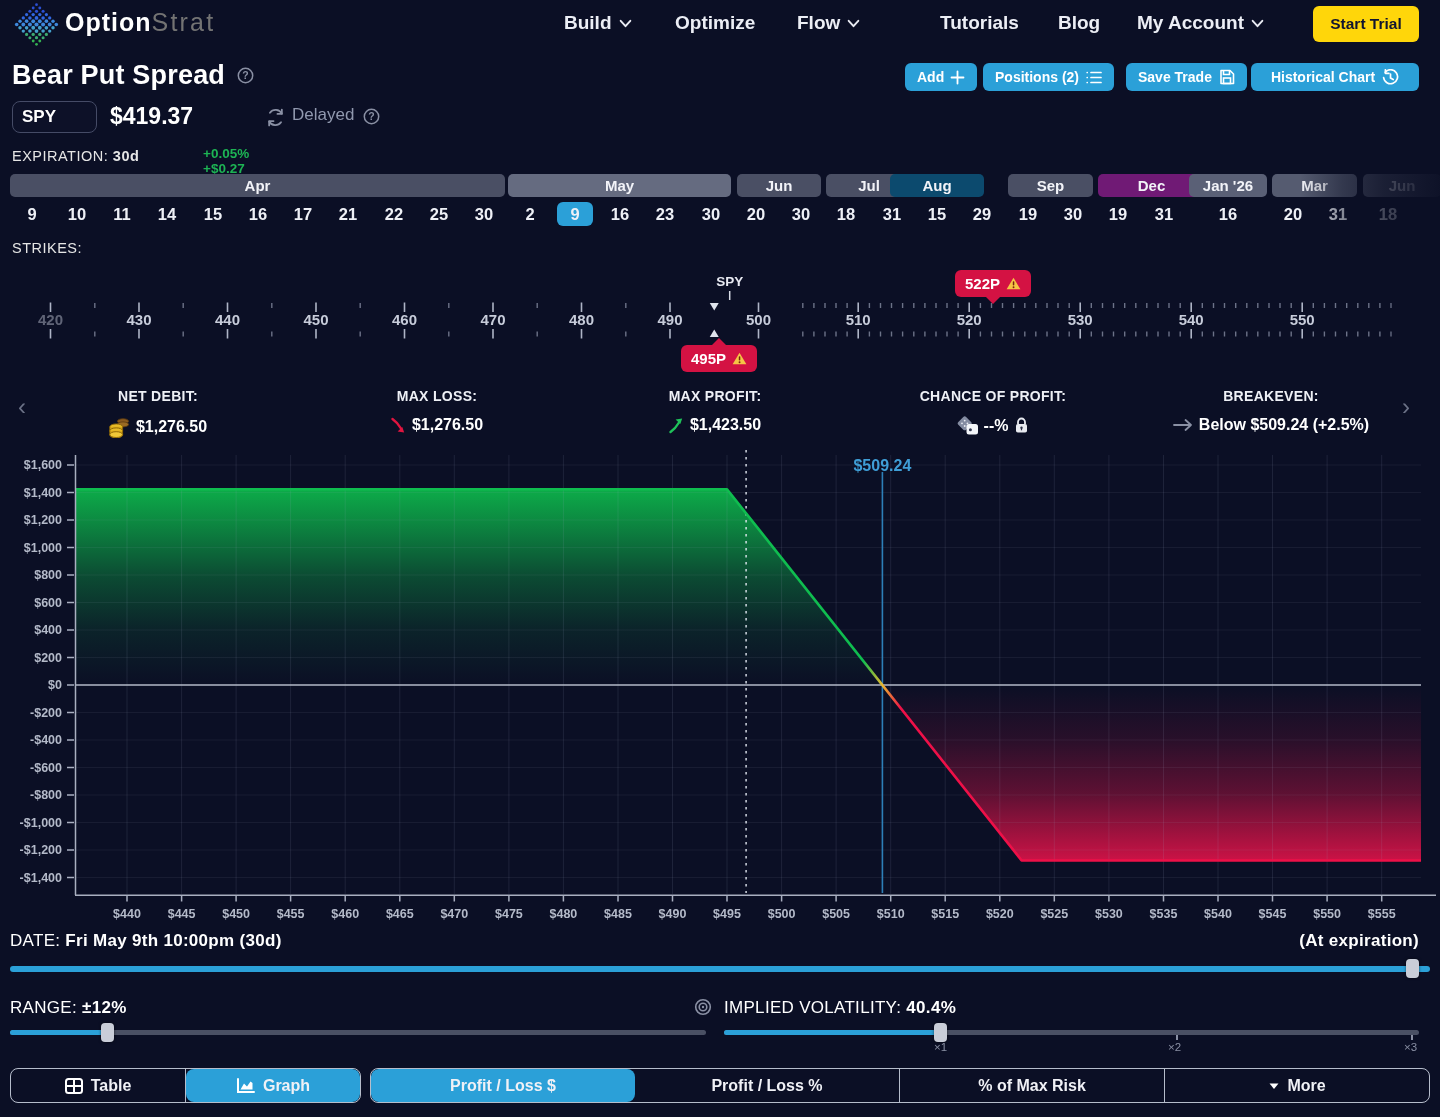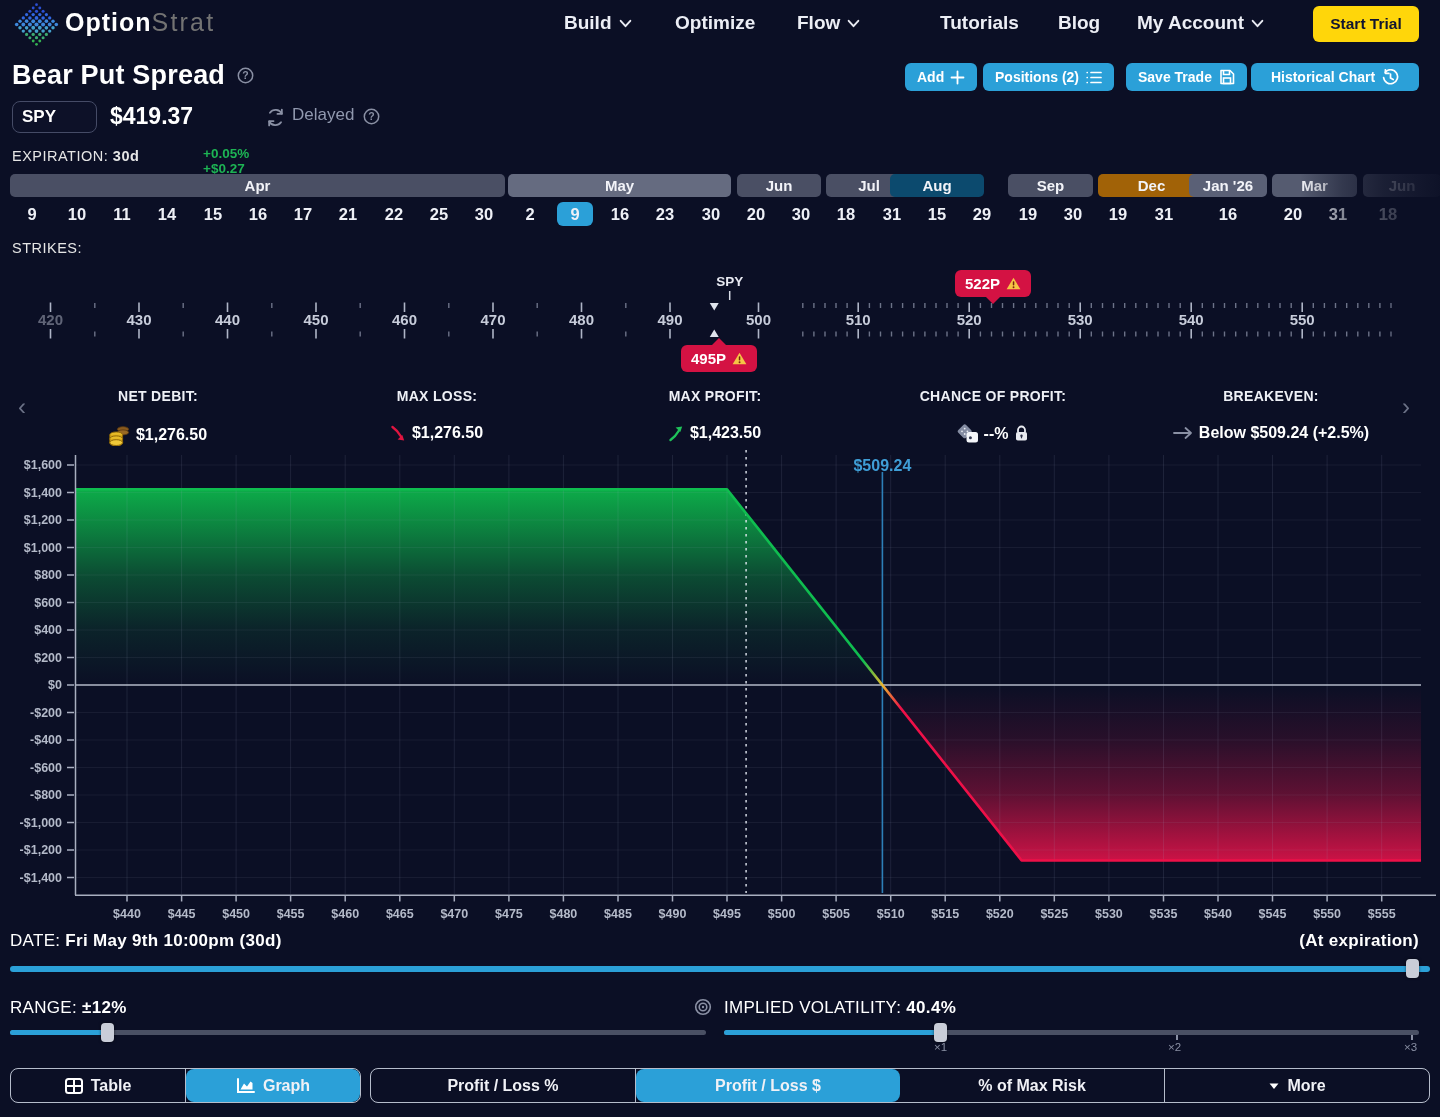--- a/index.html
+++ b/index.html
@@ -15,21 +15,21 @@
 .seclabel b { font-weight:700; }
 .mpill { position:absolute; top:174px; height:23px; background:#4a4f66; border-radius:5px; color:#f2f3f8; font-size:15px; font-weight:600; text-align:center; line-height:23px; }
 .day { position:absolute; top:202px; width:44px; height:24px; margin-left:-22px; text-align:center; line-height:24px; font-size:16.5px; font-weight:600; color:#eef0f6; }
 .day.sel { background:#2ba0d8; border-radius:6px; width:36px; margin-left:-18px; }
 .badge { position:absolute; background:#d41243; border-radius:6px; color:#fff; font-size:15px; font-weight:700; height:27px; display:flex; align-items:center; padding:0 10px; }
 .badge:after { content:""; position:absolute; left:50%; margin-left:-7px; border:7px solid transparent; }
 .badge.up:after { top:100%; border-top-color:#d41243; }
 .badge.dn:after { bottom:100%; border-bottom-color:#d41243; }
 .statcol { position:absolute; top:388px; width:300px; text-align:center; }
 .statcol .lab { font-size:14px; color:#eef0f6; font-weight:600; letter-spacing:0.3px; }
-.statcol .val { margin-top:20px; font-size:16px; font-weight:700; color:#fff; display:flex; align-items:center; justify-content:center; gap:6px; }
+.statcol .val { margin-top:12px; font-size:16px; font-weight:700; color:#fff; display:flex; align-items:center; justify-content:center; gap:6px; }
 .sidechev { position:absolute; top:393px; font-size:24px; color:#6b7186; font-weight:400; }
 .fade-r { position:absolute; top:170px; right:0; width:140px; height:62px; background:linear-gradient(to right, rgba(11,15,37,0) 0%, rgba(11,15,37,0.45) 30%, rgba(11,15,37,0.75) 60%, rgba(11,15,37,0.95) 100%); pointer-events:none; }
 
 .daterow { position:absolute; top:931px; left:10px; width:1409px; font-size:17px; color:#fff; letter-spacing:0.3px; }
 .slider { position:absolute; border-radius:3px; }
 .handle { position:absolute; width:13px; height:19px; border-radius:4px; background:#c9cdd8; box-shadow:0 0 3px rgba(0,0,0,0.6); }
 .botlab { position:absolute; font-size:17px; color:#fff; letter-spacing:0.3px; }
 .xmark { position:absolute; top:1041px; font-size:11.5px; color:#8a90a4; }
 .tabgroup { position:absolute; top:1068px; height:35px; border:1px solid rgba(225,232,245,0.8); border-radius:8px; display:flex; overflow:hidden; }
 .tab { height:100%; display:flex; align-items:center; justify-content:center; font-size:16px; font-weight:700; color:#f0f1f6; border-right:1px solid rgba(225,232,245,0.8); }
@@ -143,21 +143,21 @@
       <text x="8.5" y="12" text-anchor="middle" fill="#8a90a4" font-size="10.5" font-weight="700" font-family="Liberation Sans">?</text>
     </svg></div>
 
 <div class="seclabel" style="top:148px">EXPIRATION: <b>30d</b></div>
 <div class="mpill" style="left:10px;width:495px;background:#4a4f64">Apr</div>
 <div class="mpill" style="left:508px;width:223px;background:#656b80">May</div>
 <div class="mpill" style="left:737px;width:84px;background:#4a4f64">Jun</div>
 <div class="mpill" style="left:826px;width:86px;background:#4a4f64">Jul</div>
 <div class="mpill" style="left:890px;width:94px;background:#0c4a6e">Aug</div>
 <div class="mpill" style="left:1008px;width:85px;background:#4a4f64">Sep</div>
-<div class="mpill" style="left:1098px;width:107px;background:#a16207">Dec</div>
+<div class="mpill" style="left:1098px;width:107px;background:#701a75">Dec</div>
 <div class="mpill" style="left:1189px;width:78px;background:#5a6076">Jan '26</div>
 <div class="mpill" style="left:1272px;width:85px;background:#555b70">Mar</div>
 <div class="mpill" style="left:1363px;width:78px;background:#4a4f64">Jun</div>
 <div class="day" style="left:32px">9</div>
 <div class="day" style="left:77px">10</div>
 <div class="day" style="left:122px">11</div>
 <div class="day" style="left:167px">14</div>
 <div class="day" style="left:213px">15</div>
 <div class="day" style="left:258px">16</div>
 <div class="day" style="left:303px">17</div>
@@ -603,18 +603,18 @@
 <div class="tab" style="flex:1"><svg width="18" height="16" viewBox="0 0 18 16" style="margin-right:8px;vertical-align:-2.5px">
         <rect x="1" y="1" width="16" height="14" rx="2.5" fill="none" stroke="#fff" stroke-width="2"></rect>
         <path d="M1 8 H17 M9 1.5 V15" stroke="#fff" stroke-width="2"></path>
       </svg>Table</div>
 <div class="tab sel" style="flex:1"><svg width="19" height="16" viewBox="0 0 19 16" style="margin-right:8px;vertical-align:-2.5px">
         <path d="M2 1 V14 H18" fill="none" stroke="#fff" stroke-width="2" stroke-linecap="round"></path>
         <path d="M4.5 11.5 L8 5.5 L11 8.5 L14.5 3.5 L16.5 5 V11.5 Z" fill="#fff"></path>
       </svg>Graph</div>
 </div>
 <div class="tabgroup" style="left:370px;width:1060px">
+<div class="tab sel" style="flex:1">Profit / Loss $</div>
 <div class="tab" style="flex:1">Profit / Loss %</div>
-<div class="tab sel" style="flex:1">Profit / Loss $</div>
 <div class="tab" style="flex:1">% of Max Risk</div>
 <div class="tab" style="flex:1"><svg width="12" height="10" viewBox="0 0 12 10" style="margin-right:7px;vertical-align:1px">
         <path d="M1.5 2.5 L6 8 L10.5 2.5 Z" fill="#fff"></path>
       </svg>More</div>
 </div>
 </body></html>

